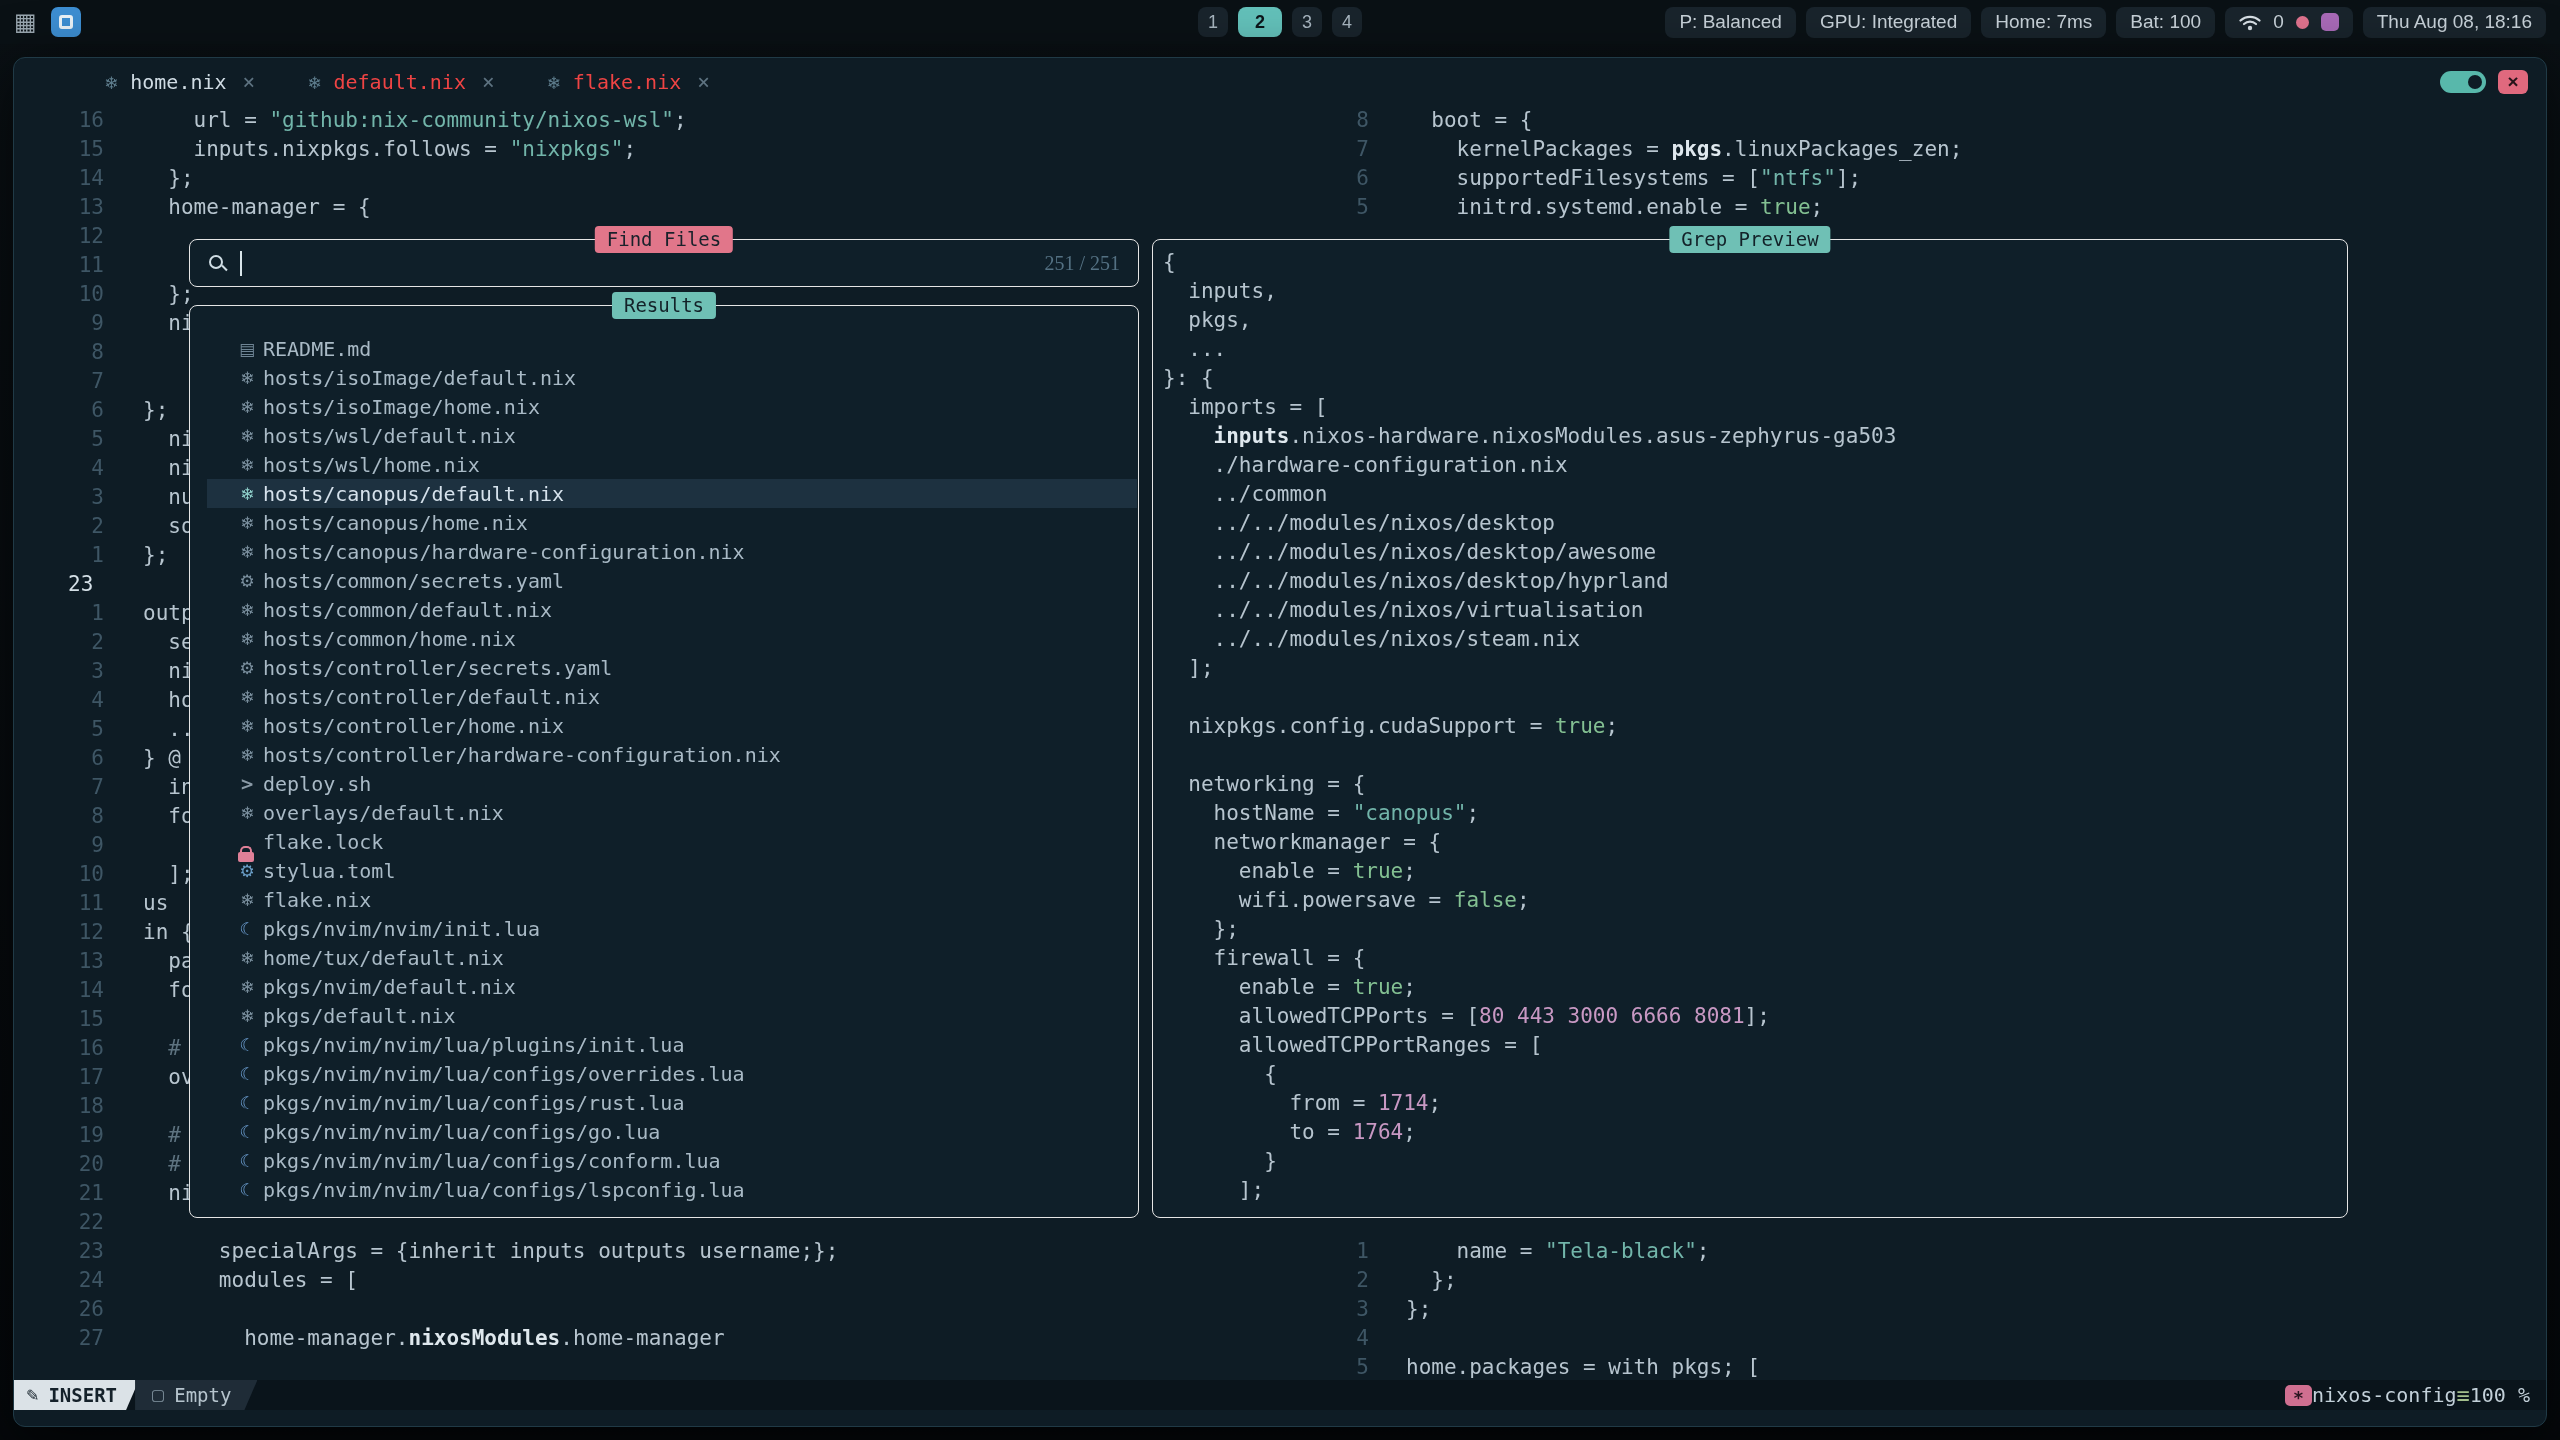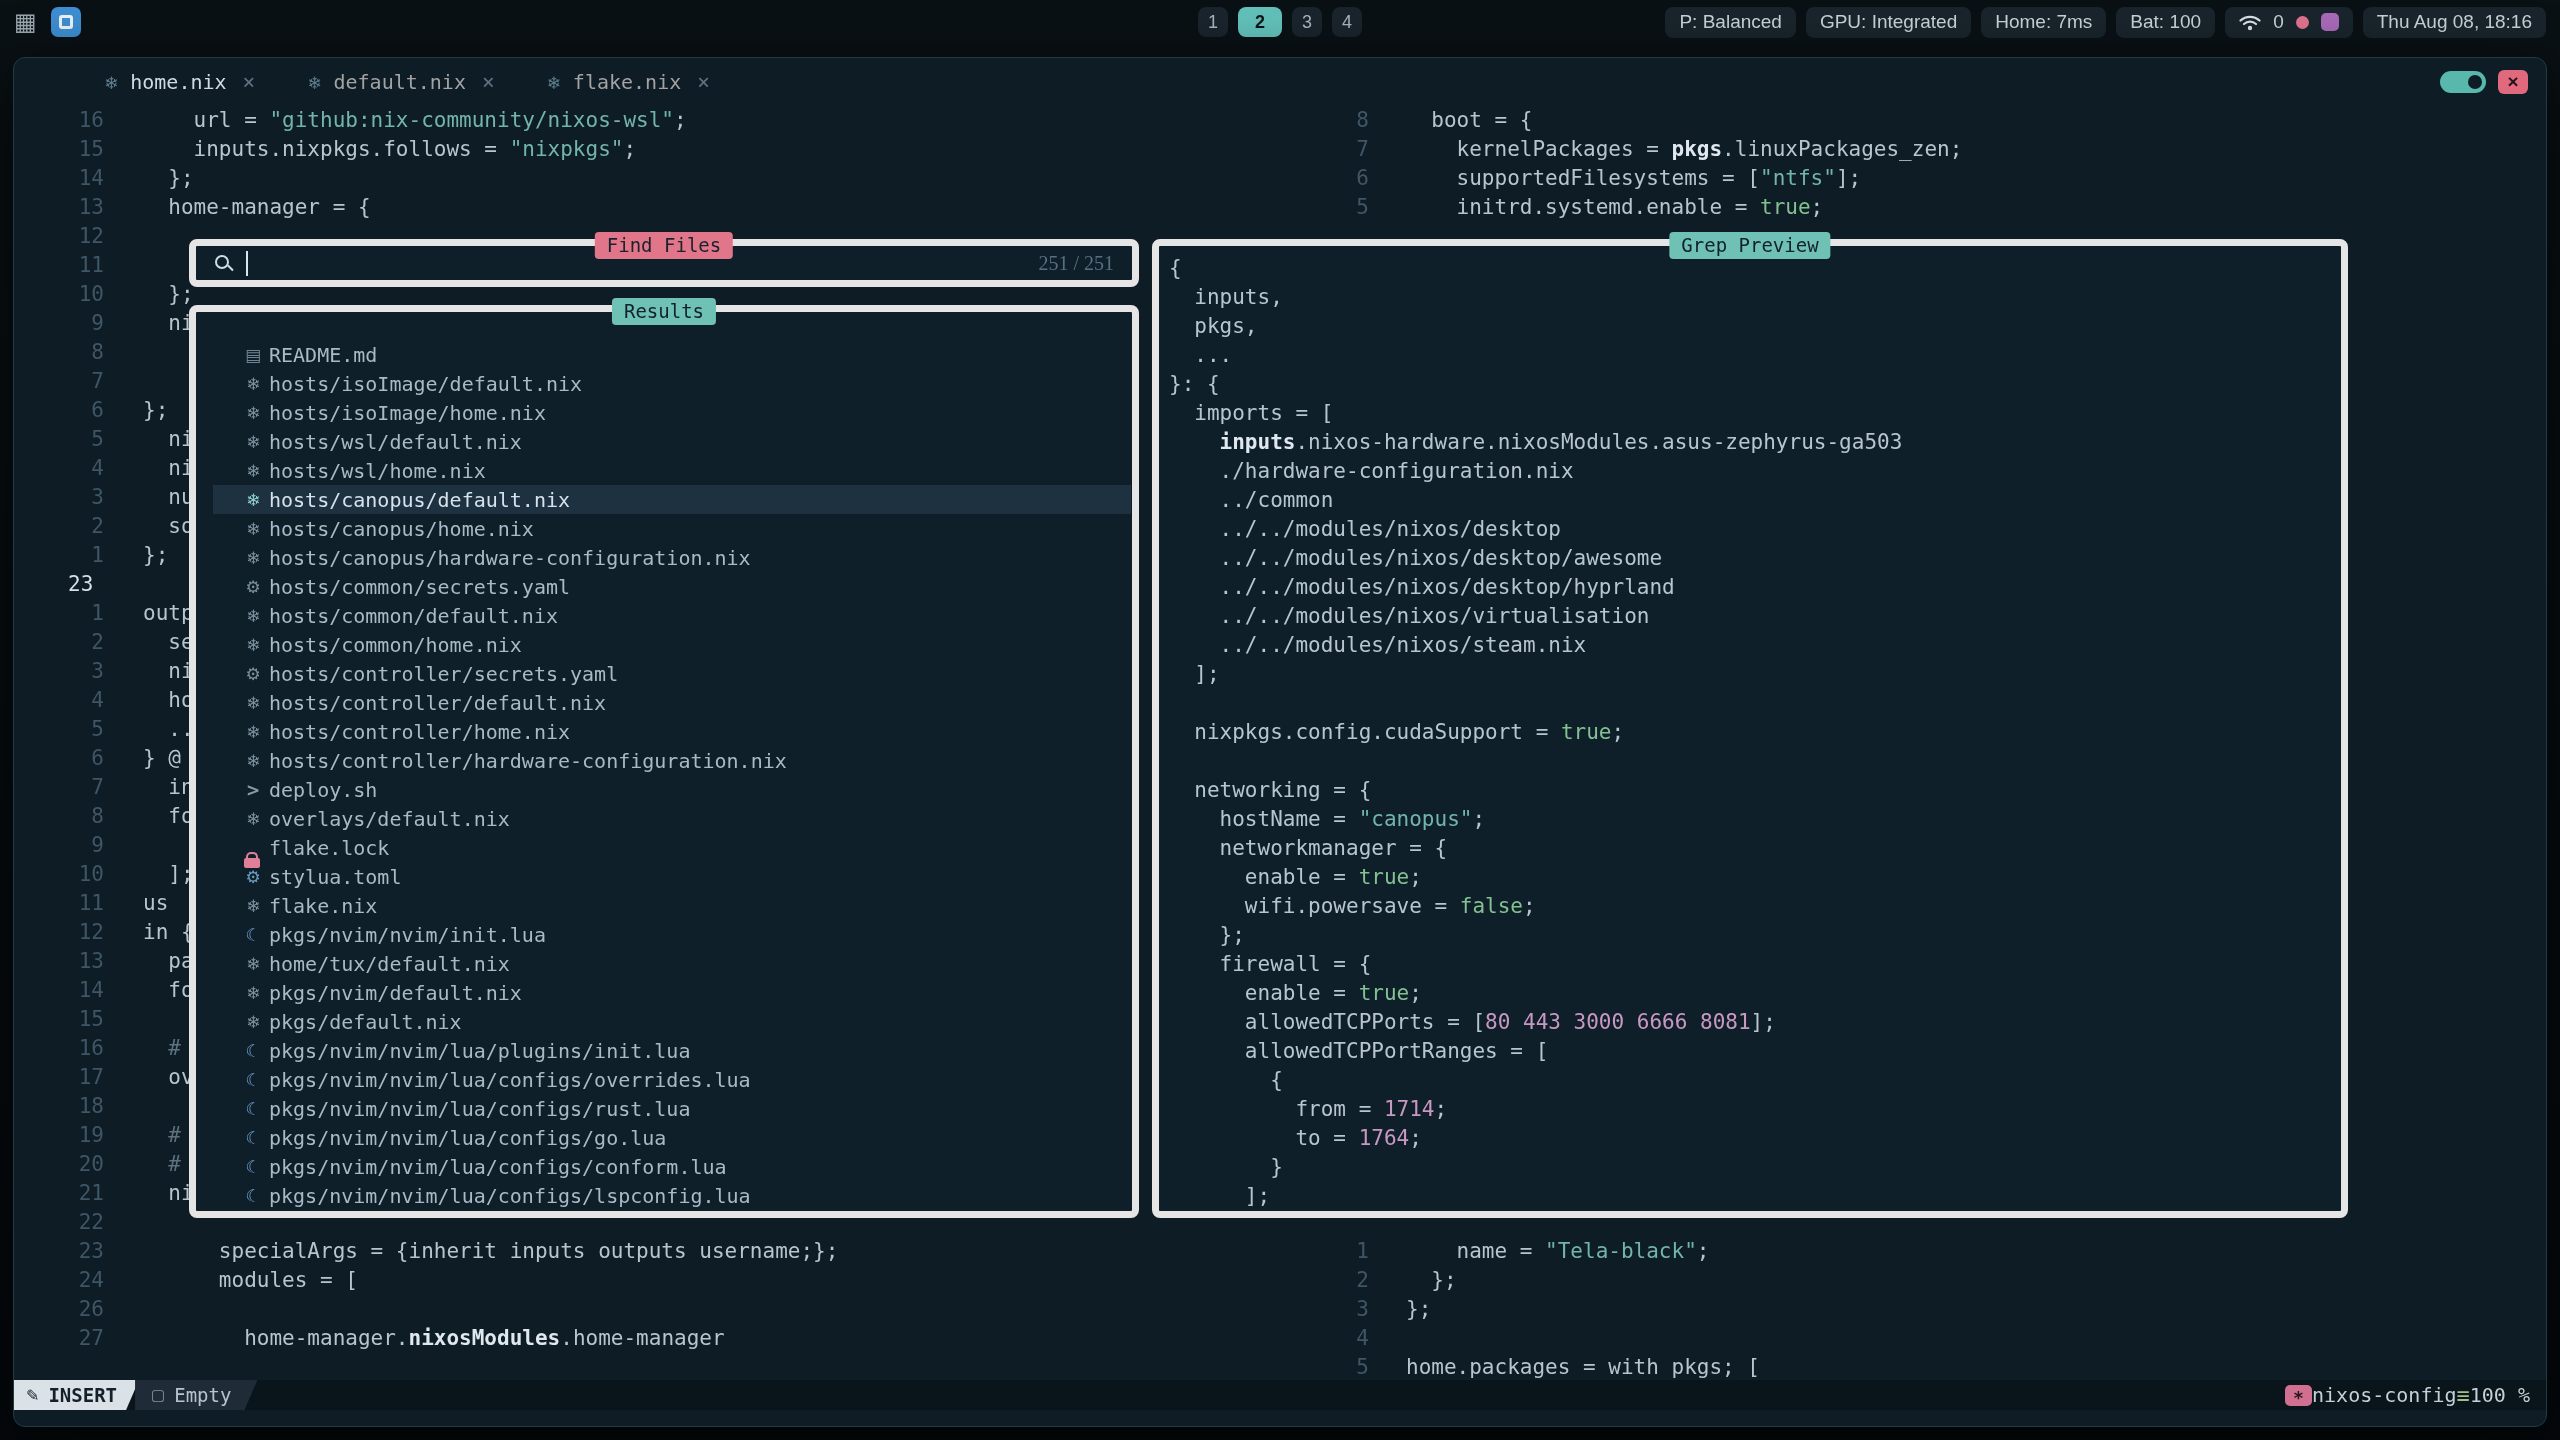--- a/index.html
+++ b/index.html
@@ -17,21 +17,21 @@
   .ws-btn{min-width:30px;height:30px;border-radius:8px;background:#19242c;color:#a8b6c0;font-size:18px;display:flex;align-items:center;justify-content:center;padding:0 6px}
   .ws-btn.active{background:#63c1ba;color:#0c151a;min-width:44px;font-weight:bold}
   .tb-right{margin-left:auto;display:flex;gap:10px;align-items:center}
   .chip{height:31px;padding:0 14px;background:#19242c;border-radius:8px;color:#c8d2d9;font-size:19px;display:flex;align-items:center;gap:12px;white-space:nowrap}
   .dot-pink{width:13px;height:13px;border-radius:50%;background:#e0738e;display:inline-block}
   .badge-purple{width:18px;height:18px;border-radius:5px;background:#a96ab8;display:inline-block}
 
   
   .window{position:absolute;left:13px;top:57px;width:2534px;height:1370px;background:#0e1c25;border:1px solid #203a46;border-radius:12px;box-shadow:0 14px 60px rgba(0,0,0,.65);display:flex;flex-direction:column;overflow:hidden}
   .tabbar{height:48px;display:flex;align-items:center;padding-left:74px;flex:0 0 auto}
-  .tab{display:flex;align-items:center;gap:12px;padding:0 16px;margin-right:20px;font-size:20px;color:#a3a3a3;font-family:"DejaVu Sans Mono",monospace}
+  .tab{display:flex;align-items:center;gap:12px;padding:0 16px;margin-right:20px;font-size:20px;color:#ef4444;font-family:"DejaVu Sans Mono",monospace}
   .tab.active{color:#d0dce4}
   .tab-nix::before{content:"❄";color:#5e7d8d;font-size:17px;font-family:"DejaVu Sans",sans-serif}
   .tab-close{color:#5d7280;font-size:21px;margin-left:4px;cursor:default}
   .tab-close::before{content:"×"}
   .tab-controls{margin-left:auto;display:flex;gap:12px;align-items:center;padding-right:18px}
   .toggle-pill{width:46px;height:22px;border-radius:11px;background:#58b8ab;position:relative}
   .toggle-pill::after{content:"";position:absolute;right:4px;top:4px;width:14px;height:14px;border-radius:50%;background:#0e1c25}
   .close-btn{width:30px;height:24px;border-radius:6px;background:#e0697e;color:#27141a;display:flex;align-items:center;justify-content:center;font-size:19px;font-weight:bold}
   .close-btn::before{content:"×"}
 
@@ -47,21 +47,21 @@
   .rline{position:absolute;height:29px;line-height:29px;display:flex;font-size:21px;width:100%}
   .rline .gutter{width:65px}
   .rline .code{margin-left:37px}
   .tk-white{color:#dfe8ee;font-weight:bold}
   .tk-str{color:#72b5aa}
   .tk-bool{color:#83c092}
   .tk-num{color:#c898c3}
   .tk-cmt{color:#5e7380}
 
   
-  .popup{position:absolute;background:#0f1f29;border:7px solid #e5e5e5;border-radius:8px}
+  .popup{position:absolute;background:#0f1f29;border:1px solid #e5e5e5;border-radius:8px}
   .prompt-box{left:175px;top:133px;width:950px;height:48px;display:flex;align-items:center;padding:0 18px}
   .results-box{left:175px;top:199px;width:950px;height:913px}
   .preview-box{left:1138px;top:133px;width:1196px;height:979px}
   .float-title{position:absolute;top:-14px;left:50%;transform:translateX(-50%);height:27px;line-height:27px;padding:0 12px;border-radius:4px;font-size:19px;white-space:nowrap}
   .t-pink{background:#e1768a;color:#1a222b}
   .t-teal{background:#6fc0b5;color:#132229}
   .search-icon{position:relative;width:20px;height:20px;display:inline-block;flex:0 0 auto}
   .search-icon::before{content:"";position:absolute;left:1px;top:2px;width:10px;height:10px;border:2px solid #cfdde4;border-radius:50%}
   .search-icon::after{content:"";position:absolute;left:13px;top:14px;width:7px;height:2px;background:#cfdde4;transform:rotate(45deg)}
   .caret{width:2px;height:25px;background:#d9e5ea;margin-left:12px}

